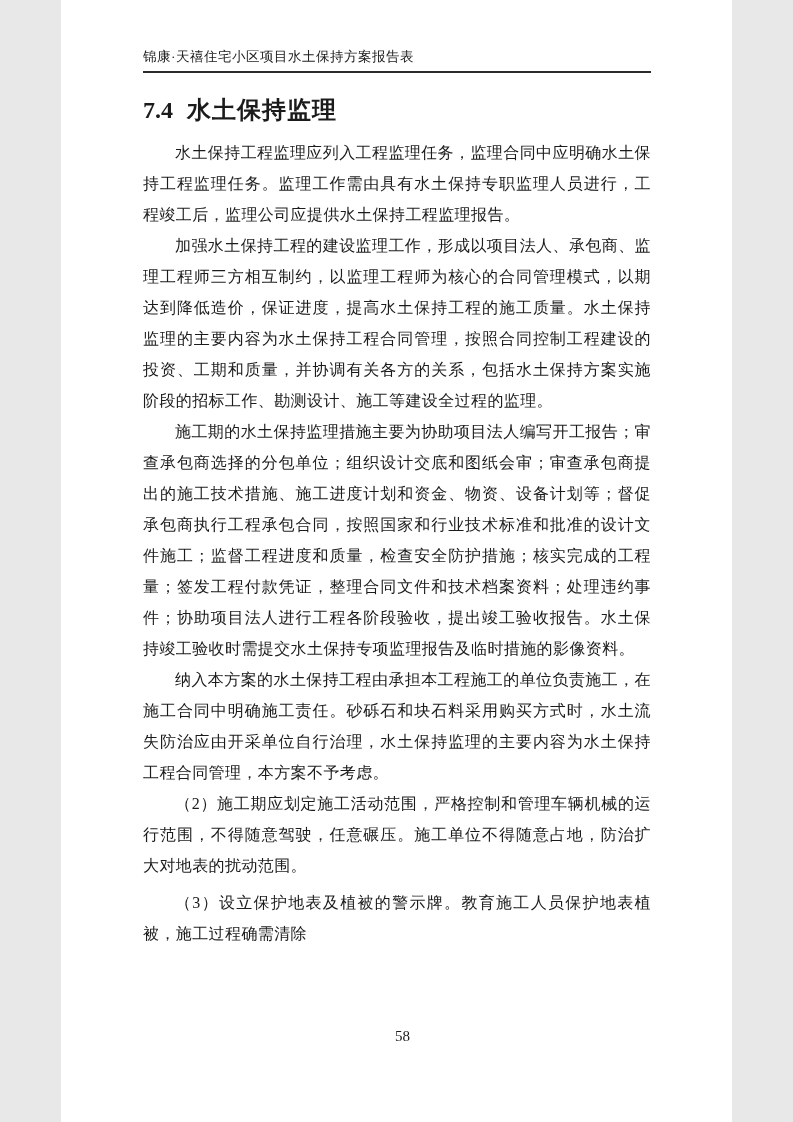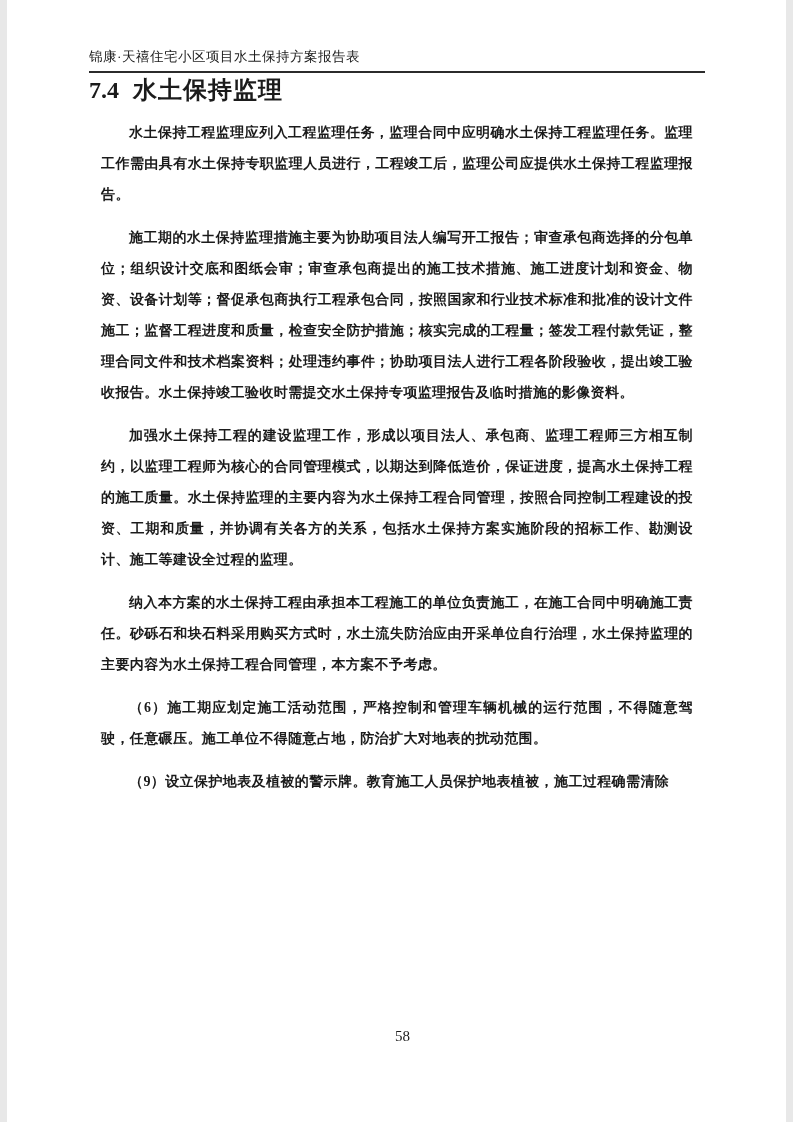--- a/index.html
+++ b/index.html
@@ -2,56 +2,55 @@
 <html><head>
 <meta charset="utf-8">
 <style>
   html, body {
     margin: 0;
     padding: 0;
     background: #e8e8e8;
   }
   .page {
     position: relative;
-    width: 779px;
+    width: 671px;
     height: 1122px;
     margin: 0 auto;
     background: #ffffff;
     box-sizing: border-box;
     padding: 48px 81px 0 82px;
     font-family: "Liberation Serif", serif;
     color: #1b1b1b;
     overflow: hidden;
   }
   .running-header {
     font-size: 13.5px;
     line-height: 18px;
     letter-spacing: 0.5px;
     padding-bottom: 5px;
     border-bottom: 2px solid #2b2b2b;
   }
   h2.section-heading {
     font-size: 24px;
     line-height: 30px;
     font-weight: bold;
-    margin: 2px 0 12px 0;
+    margin: 22px 0 12px 0;
     letter-spacing: 1px;
   }
   h2.section-heading .sec-num {
     margin-right: 14px;
     letter-spacing: 0;
   }
   p.body-para {
-    font-size: 14px;
+    font-size: 16px;
     line-height: 31px;
-    margin: 12px;
+    margin: 0;
     text-align: justify;
     text-indent: 2em;
     letter-spacing: 0.4px;
-    font-weight: bold;
   }
   p.body-para.spaced {
     margin-top: 6px;
   }
   .page-number {
     position: absolute;
     left: 12px;
     right: 0;
     top: 1028px;
     text-align: center;
@@ -64,23 +63,23 @@
 
 <div class="page">
 
   <div class="running-header">锦康·天禧住宅小区项目水土保持方案报告表</div>
 
   <h2 class="section-heading">
     <span class="sec-num">7.4</span><span>水土保持监理</span>
   </h2>
 
   <p class="body-para">水土保持工程监理应列入工程监理任务，监理合同中应明确水土保持工程监理任务。监理工作需由具有水土保持专职监理人员进行，工程竣工后，监理公司应提供水土保持工程监理报告。</p>
+  <p class="body-para">加强水土保持工程的建设监理工作，形成以项目法人、承包商、监理工程师三方相互制约，以监理工程师为核心的合同管理模式，以期达到降低造价，保证进度，提高水土保持工程的施工质量。水土保持监理的主要内容为水土保持工程合同管理，按照合同控制工程建设的投资、工期和质量，并协调有关各方的关系，包括水土保持方案实施阶段的招标工作、勘测设计、施工等建设全过程的监理。</p>
   <p class="body-para">施工期的水土保持监理措施主要为协助项目法人编写开工报告；审查承包商选择的分包单位；组织设计交底和图纸会审；审查承包商提出的施工技术措施、施工进度计划和资金、物资、设备计划等；督促承包商执行工程承包合同，按照国家和行业技术标准和批准的设计文件施工；监督工程进度和质量，检查安全防护措施；核实完成的工程量；签发工程付款凭证，整理合同文件和技术档案资料；处理违约事件；协助项目法人进行工程各阶段验收，提出竣工验收报告。水土保持竣工验收时需提交水土保持专项监理报告及临时措施的影像资料。</p>
-  <p class="body-para">加强水土保持工程的建设监理工作，形成以项目法人、承包商、监理工程师三方相互制约，以监理工程师为核心的合同管理模式，以期达到降低造价，保证进度，提高水土保持工程的施工质量。水土保持监理的主要内容为水土保持工程合同管理，按照合同控制工程建设的投资、工期和质量，并协调有关各方的关系，包括水土保持方案实施阶段的招标工作、勘测设计、施工等建设全过程的监理。</p>
 
 
   <p class="body-para">纳入本方案的水土保持工程由承担本工程施工的单位负责施工，在施工合同中明确施工责任。砂砾石和块石料采用购买方式时，水土流失防治应由开采单位自行治理，水土保持监理的主要内容为水土保持工程合同管理，本方案不予考虑。</p>
-  <p class="body-para">（6）施工期应划定施工活动范围，严格控制和管理车辆机械的运行范围，不得随意驾驶，任意碾压。施工单位不得随意占地，防治扩大对地表的扰动范围。</p>
-  <p class="body-para spaced">（9）设立保护地表及植被的警示牌。教育施工人员保护地表植被，施工过程确需清除</p>
+  <p class="body-para">（2）施工期应划定施工活动范围，严格控制和管理车辆机械的运行范围，不得随意驾驶，任意碾压。施工单位不得随意占地，防治扩大对地表的扰动范围。</p>
+  <p class="body-para spaced">（3）设立保护地表及植被的警示牌。教育施工人员保护地表植被，施工过程确需清除</p>
 
   <div class="page-number">58</div>
 
 </div>
 
 </body></html>

